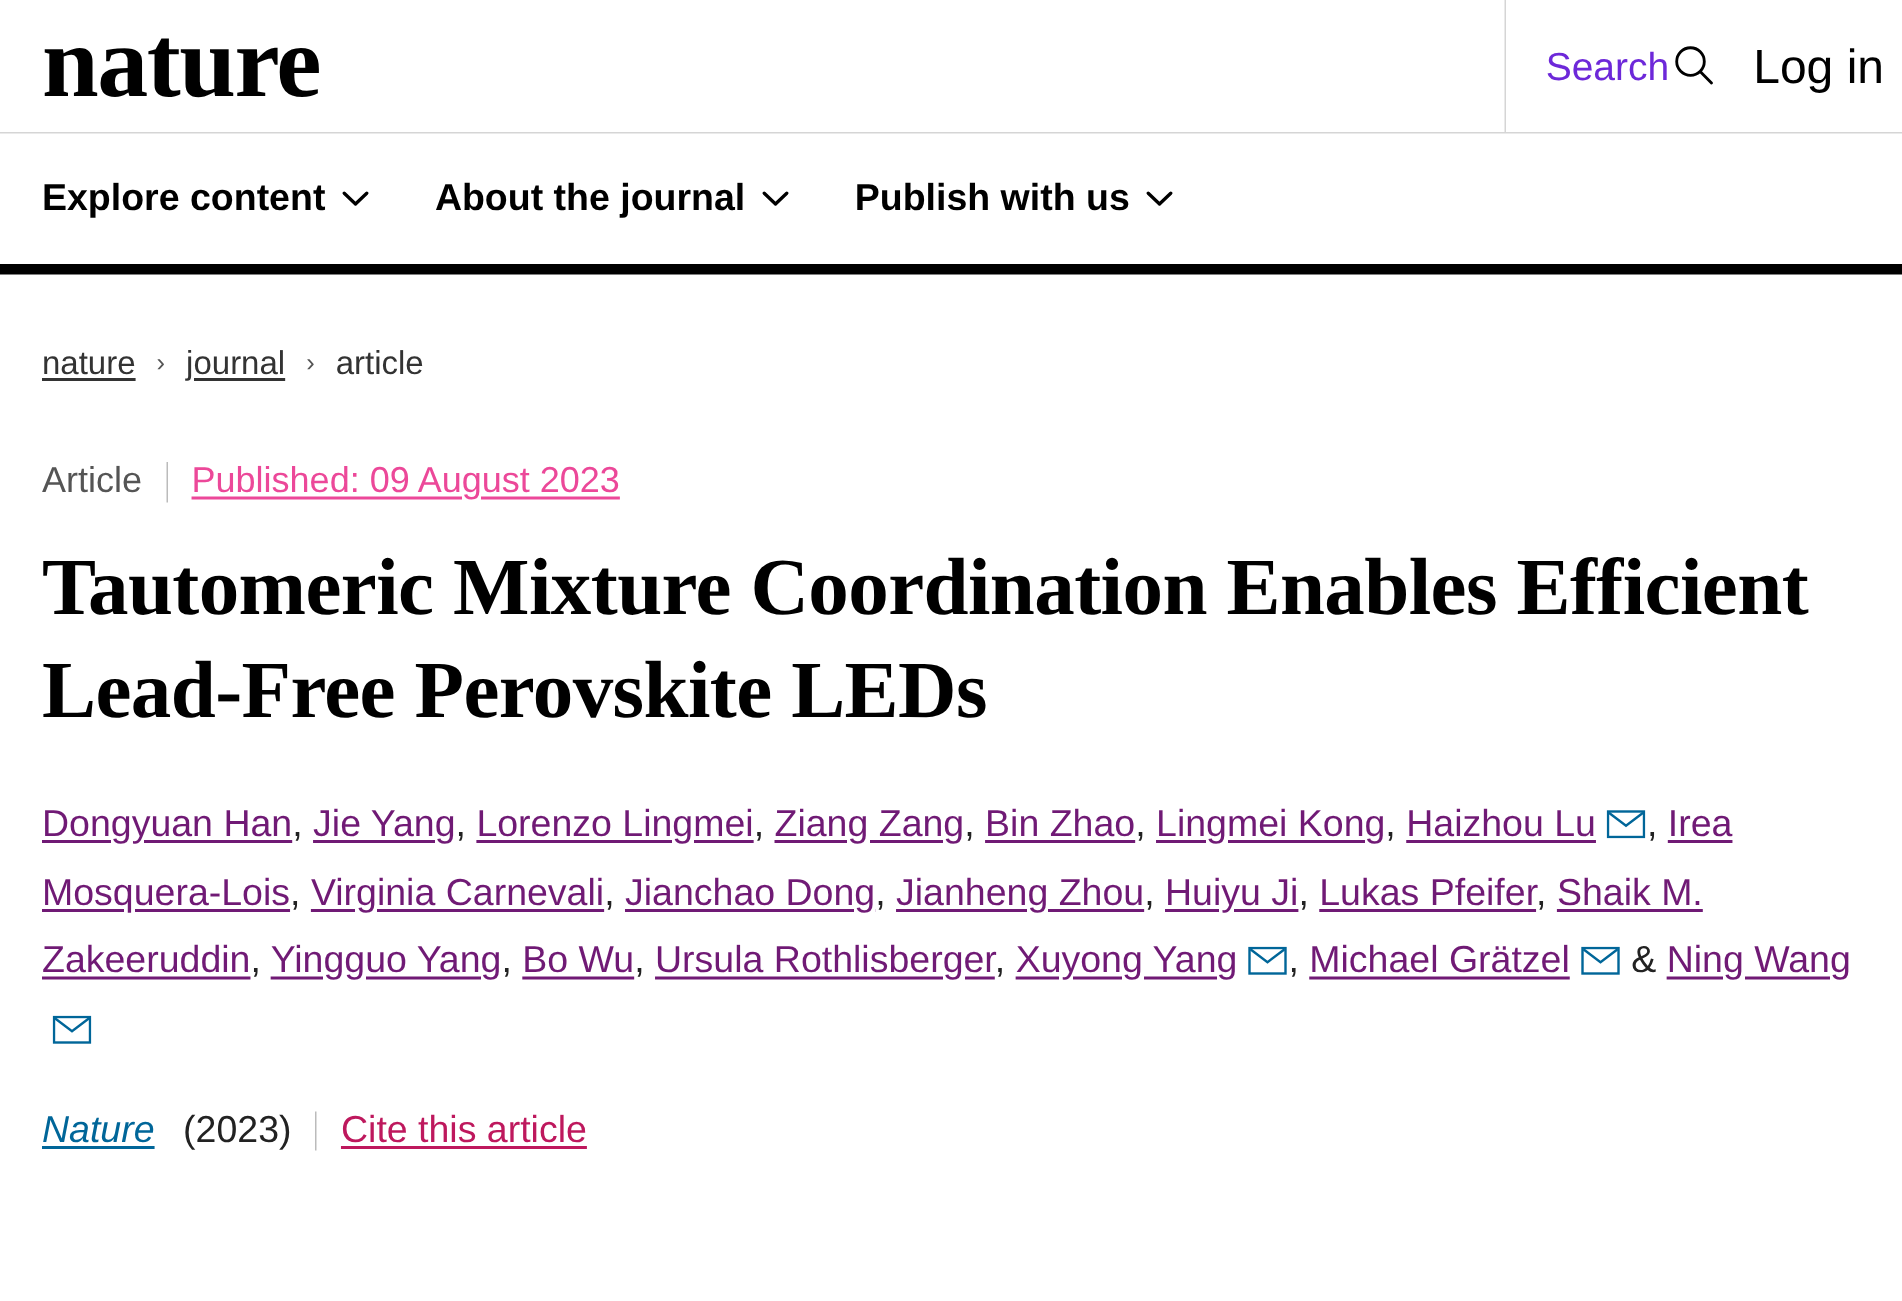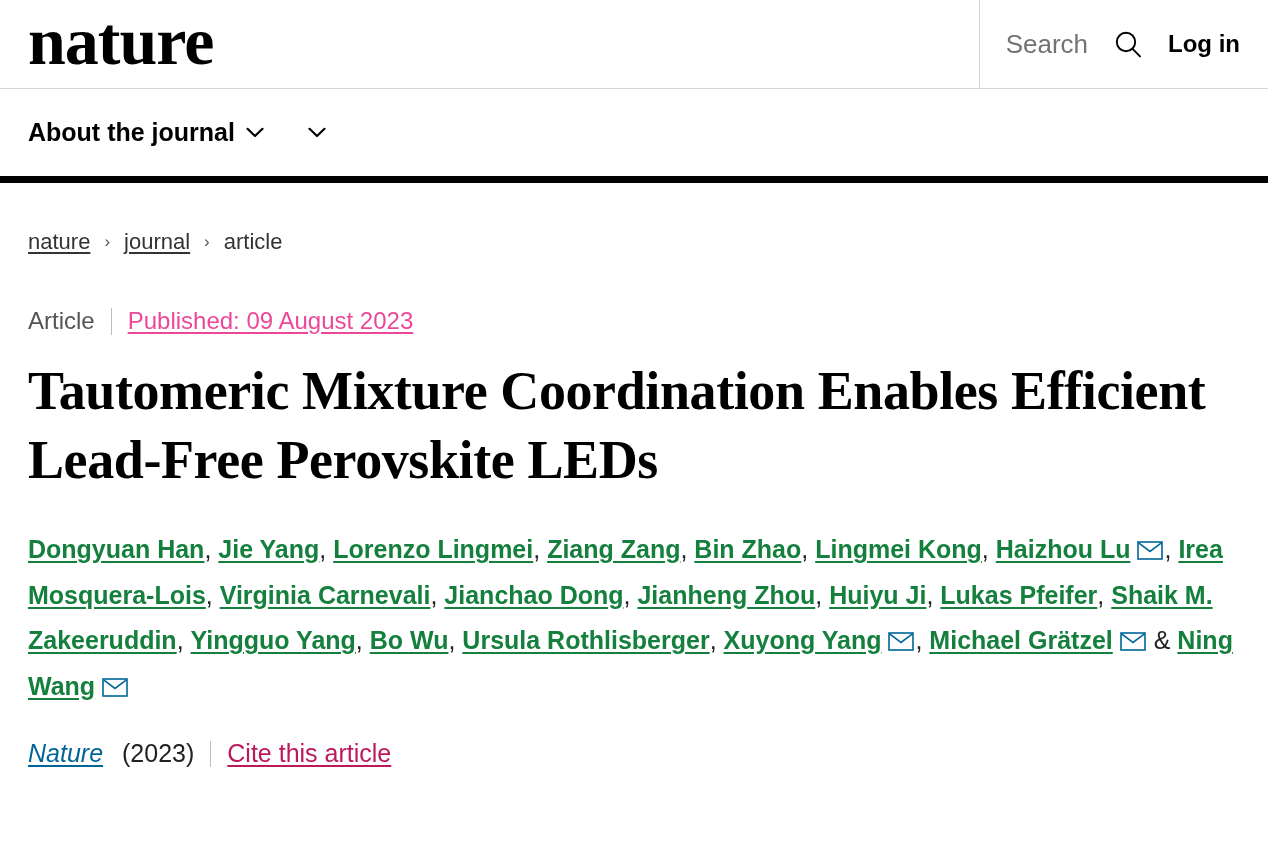--- a/index.html
+++ b/index.html
@@ -39,38 +39,36 @@
     right: 0;
     top: 0;
     height: 88px;
     display: flex;
     align-items: center;
     border-left: 1px solid #d5d5d5;
     padding-left: 26px;
   }
   .search-btn {
     display: flex;
-    align-items: center;
-    gap: 26px;
+    gap: 2px;
     font-size: 26px;
-    color: #737373;
+    color: #6d28d9;
     cursor: pointer;
     padding-right: 26px;
   }
   .search-glass {
     width: 28px;
     height: 28px;
     display: block;
   }
   .login-btn {
-    font-size: 24px;
-    color: #000;
-    cursor: pointer;
-    padding-right: 28px;
-    font-weight: bold;
+    font-size: 32px;
+    color: #000;
+    cursor: pointer;
+    padding-right: 12px;
   }
 
   
   .navbar {
     height: 94px;
     display: flex;
     align-items: center;
     border-bottom: 7px solid #000000;
     box-sizing: border-box;
   }
@@ -149,25 +147,24 @@
   }
 
   .authors {
     margin-top: 32px;
     font-size: 25px;
     line-height: 1.82;
     color: #222;
     max-width: 1220px;
   }
   .authors a {
-    color: #15803d;
-    text-decoration: underline;
-    text-underline-offset: 3px;
-    cursor: pointer;
-    font-weight: bold;
+    color: #701a75;
+    text-decoration: underline;
+    text-underline-offset: 3px;
+    cursor: pointer;
   }
   .env {
     display: inline-block;
     width: 26px;
     height: 19px;
     vertical-align: -2px;
     margin-left: 7px;
     margin-right: 1px;
     cursor: pointer;
   }
@@ -223,26 +220,33 @@
         <circle cx="12" cy="12" r="9.2" fill="none" stroke="#000" stroke-width="1.9"></circle>
         <line x1="18.6" y1="18.8" x2="26" y2="26.4" stroke="#000" stroke-width="1.9" stroke-linecap="round"></line>
       </svg>
     </div>
     <div class="login-btn">Log in</div>
   </div>
 </div>
 
 <div class="navbar">
   <div class="nav-item">
+    <span>Explore content</span>
+    <svg class="chev" viewBox="0 0 18 11">
+      <polyline points="1.5,1.8 9,9 16.5,1.8" fill="none" stroke="#000" stroke-width="2.2" stroke-linecap="round" stroke-linejoin="round"></polyline>
+    </svg>
+  </div>
+  <div class="nav-item">
     <span>About the journal</span>
     <svg class="chev" viewBox="0 0 18 11">
       <polyline points="1.5,1.8 9,9 16.5,1.8" fill="none" stroke="#000" stroke-width="2.2" stroke-linecap="round" stroke-linejoin="round"></polyline>
     </svg>
   </div>
   <div class="nav-item">
+    <span>Publish with us</span>
     <svg class="chev" viewBox="0 0 18 11">
       <polyline points="1.5,1.8 9,9 16.5,1.8" fill="none" stroke="#000" stroke-width="2.2" stroke-linecap="round" stroke-linejoin="round"></polyline>
     </svg>
   </div>
 </div>
 
 <div class="content">
 
   <div class="breadcrumb">
     <a>nature</a>

